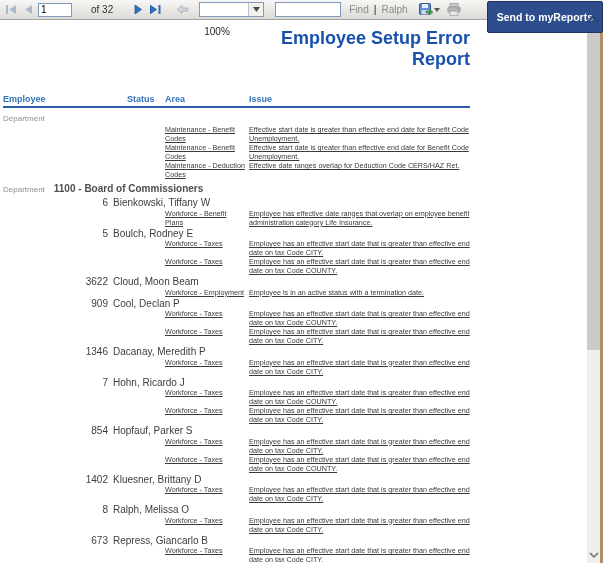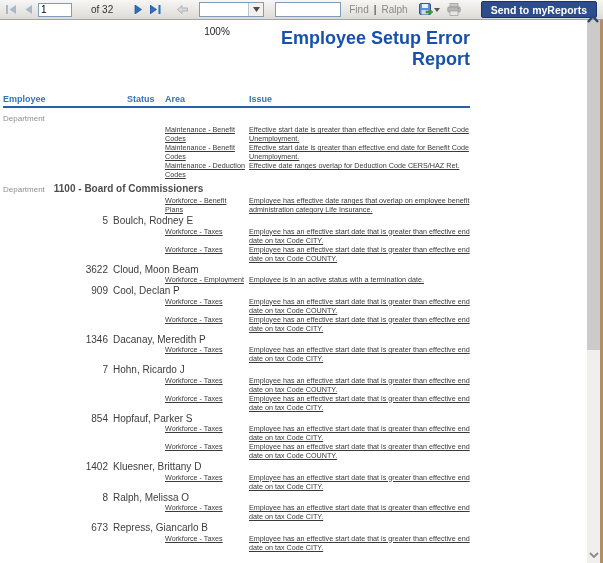--- a/index.html
+++ b/index.html
@@ -24,21 +24,21 @@
     background:#fff; margin-left:6px; cursor:pointer; }
   .zoom-value { font-size:10px; padding:1px 4px; width:48px; color:#222;margin-top:22px; }
   .combo-btn { width:15px; background:#f2f1ee; border-left:1px solid #b9c6d5;
     display:flex; align-items:center; justify-content:center; }
   .find-input { width:66px; height:15px; border:1px solid #7f9db9; margin-left:8px;
     font-size:10px; padding:0 2px; font-family:"Liberation Sans", sans-serif; }
   .find-links { margin-left:5px; display:flex; gap:5px; align-items:center; }
   .find-link { color:#8a8a8a; cursor:pointer; }
   .find-bar { color:#666; font-weight:bold; }
   .export-wrap { margin-left:6px; }
-  .send-btn { position:absolute; right:6px; top:1px; height:17px; padding:0 9px;
+  .send-btn { position:absolute; right:0; top:1px; height:32px; padding:0 9px;
     background:#2e4d8c; border:1px solid #1d3360; border-radius:2px;
     color:#fff; font-weight:bold; font-size:10.5px; cursor:pointer;
     font-family:"Liberation Sans", sans-serif; }
 
   .top-chevron { position:absolute; top:12px; right:3px; width:14px; height:11px;
     z-index:6; display:flex; align-items:flex-end; justify-content:center; cursor:pointer; }
 
   
   .report-area { position:relative; width:100%; height:543px; background:#fff; overflow:hidden; }
   .vscroll { position:absolute; top:0; right:3px; width:13px; height:100%;
@@ -167,20 +167,21 @@
             <span class="c-area">Maintenance - Benefit Codes</span>
             <span class="c-issue">Effective start date is greater than effective end date for Benefit Code Unemployment.</span>
           </div>
           <div class="grid issue-row">
             <span class="c-emp"></span>
             <span class="c-status"></span>
             <span class="c-area">Maintenance - Deduction Codes</span>
             <span class="c-issue">Effective date ranges overlap for Deduction Code CERS/HAZ Ret.</span>
           </div>
           <div class="dept-row"><span class="dept-label">Department</span><span class="dept-value">1100 - Board of Commissioners</span></div>
+          <div class="emp-row"><span class="emp-num">6</span><span class="emp-name">Bienkowski, Tiffany W</span></div>
           <div class="grid issue-row">
             <span class="c-emp"></span>
             <span class="c-status"></span>
             <span class="c-area">Workforce - Benefit Plans</span>
             <span class="c-issue">Employee has effective date ranges that overlap on employee benefit administration category Life Insurance.</span>
           </div>
           <div class="emp-row"><span class="emp-num">5</span><span class="emp-name">Boulch, Rodney E</span></div>
           <div class="grid issue-row">
             <span class="c-emp"></span>
             <span class="c-status"></span>

